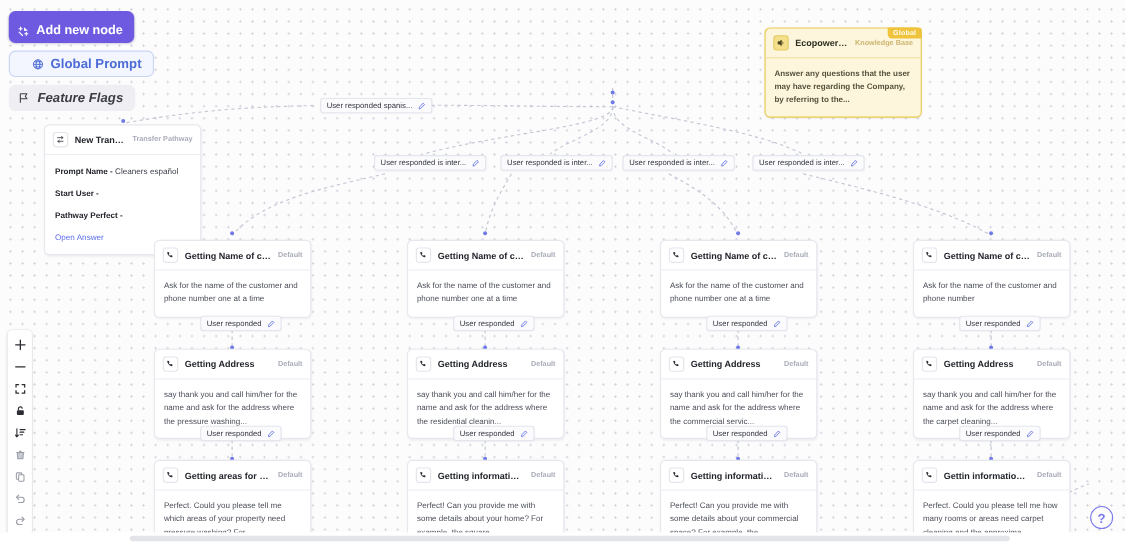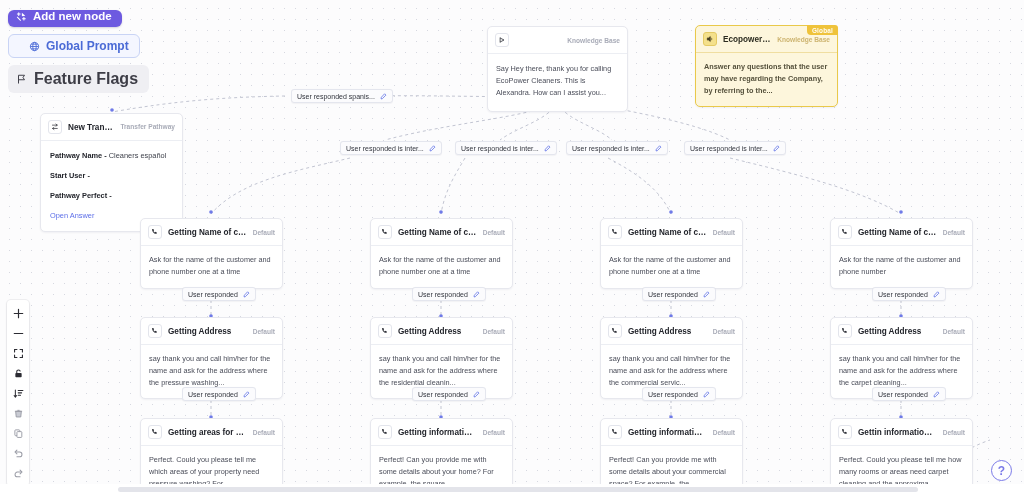--- a/index.html
+++ b/index.html
@@ -27,21 +27,21 @@
   
   .tl-stack {
     position: absolute; left: 8px; top: 10px;
     display: flex; flex-direction: column; gap: 7px;
     z-index: 40;
   }
   .btn-primary {
     display: inline-flex; align-items: center; gap: 6px;
     background: #6d5ae0; color: #fff;
     border-radius: 6px;
-    padding: 0 10px 5px 8px;
+    padding: 12px 10px 5px 8px;
     font-size: 11.5px; font-weight: 700;
     box-shadow: 0 1px 2px rgba(30,20,80,.18);
     white-space: nowrap;
     width: max-content;
     cursor: pointer;
   }
   .btn-outline {
     display: inline-flex; align-items: center; gap: 6px;
     background: #f4f6ff; color: #4b6bd6;
     border: 1px solid #c9d4f5;
@@ -49,23 +49,24 @@
     padding: 4px 10px 4px 20px;
     font-size: 12px; font-weight: 700;
     white-space: nowrap; width: max-content;
     cursor: pointer;
   }
   .btn-ghost {
     display: inline-flex; align-items: center; gap: 7px;
     background: #efeff3; color: #3d3d46;
     border-radius: 6px;
     padding: 5px 11px 5px 8px;
-    font-size: 16px; font-weight: 600;
+    font-size: 12px; font-weight: 600;
     white-space: nowrap; width: max-content;
     cursor: pointer;
+    font-style: italic;
   }
   .ic { display: inline-flex; align-items: center; justify-content: center; }
 
   
   .toolbar {
     position: absolute; left: 7px; top: 300px;
     width: 22px;
     background: #ffffff;
     border-radius: 4px;
     box-shadow: 0 0 0 1px rgba(20,20,40,.05), 0 1px 3px rgba(20,20,40,.08);
@@ -351,32 +352,20 @@
       </svg>
     </div>
     <div class="tb">
       <svg width="11" height="11" viewBox="0 0 14 14" fill="none" stroke="#9a9ca6" stroke-width="1.3" stroke-linecap="round">
         <path d="M10.8 5.2H5.6a3 3 0 1 0 0 6H9"></path>
         <path d="M9 2.6l2.4 2.6L9 7.6"></path>
       </svg>
     </div>
   </div>
 
-  <div class="node" id="node-start">
-    <div class="node-head">
-      <span class="node-chip">
-        <svg width="8" height="8" viewBox="0 0 12 12" fill="none" stroke="#30323a" stroke-width="1.2" stroke-linejoin="round">
-          <path d="M3.2 2.2v7.6M3.2 3 9 6 3.2 9"></path>
-        </svg>
-      </span>
-      <span class="node-title"></span>
-      <span class="node-tag">Knowledge Base</span>
-    </div>
-    <div class="node-body">Say Hey there, thank you for calling EcoPower Cleaners. This is Alexandra. How can I assist you...</div>
-  </div>
 
   <div class="node" id="node-global">
     <div class="global-badge">Global</div>
     <div class="node-head">
       <span class="node-chip">
         <svg width="8" height="8" viewBox="0 0 12 12" fill="none" stroke="#4a4223" stroke-width="1.1" stroke-linejoin="round">
           <path d="M2 4.4h2l2.4-2v7.2L4 7.6H2z" fill="#4a4223" stroke="#4a4223"></path>
           <path d="M8 4.2c.8.9.8 2.7 0 3.6"></path>
         </svg>
       </span>
@@ -392,21 +381,21 @@
         <svg width="8" height="8" viewBox="0 0 12 12" fill="none" stroke="#30323a" stroke-width="1.1" stroke-linecap="round">
           <path d="M2.2 3.2h7M7.4 1.6 9.4 3.2 7.4 4.8"></path>
           <path d="M9.4 8.2h-7M4.4 6.6 2.4 8.2l2 1.6"></path>
         </svg>
       </span>
       <span class="node-title">New Transfer Pathway...</span>
       <span class="node-tag">Transfer Pathway</span>
     </div>
     <div class="node-body" style="padding:9px 9px 9px 9px;">
       <div class="pw-line">
-        <span>Pathway Name -</span>
+        <span>Prompt Name -</span>
         <span class="v">Cleaners español</span>
       </div>
       <div class="pw-line">
         <span>Start User -</span>
         <span class="v"></span>
       </div>
       <div class="pw-line">
         <span>Pathway Perfect -</span>
         <span class="v"></span>
       </div>

